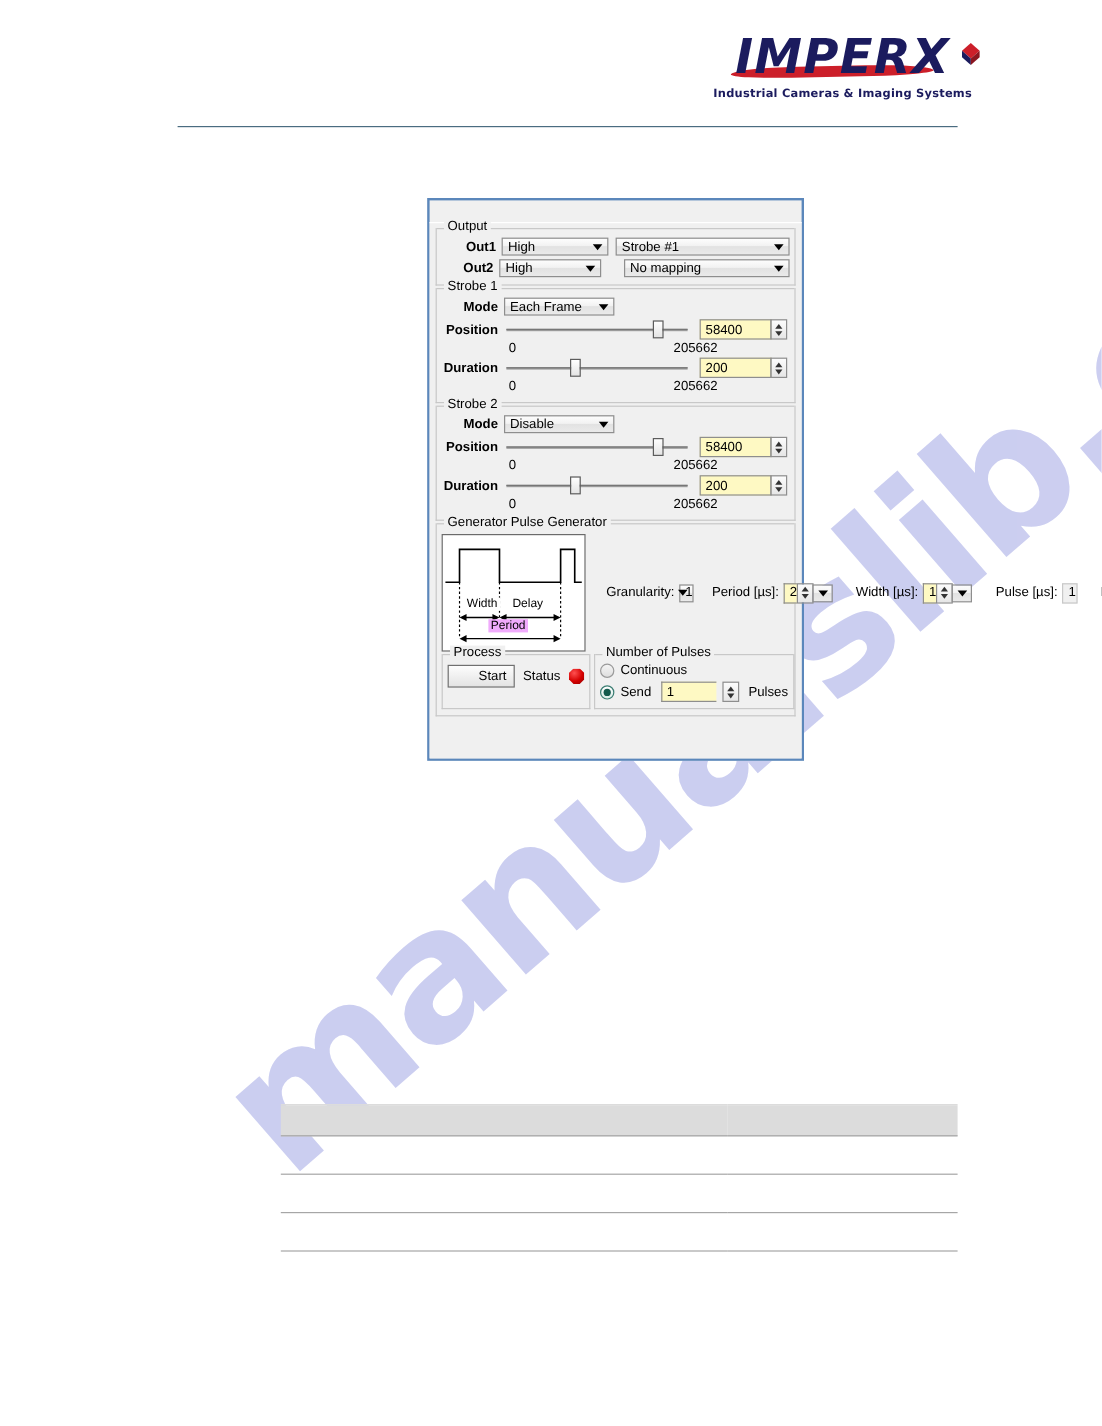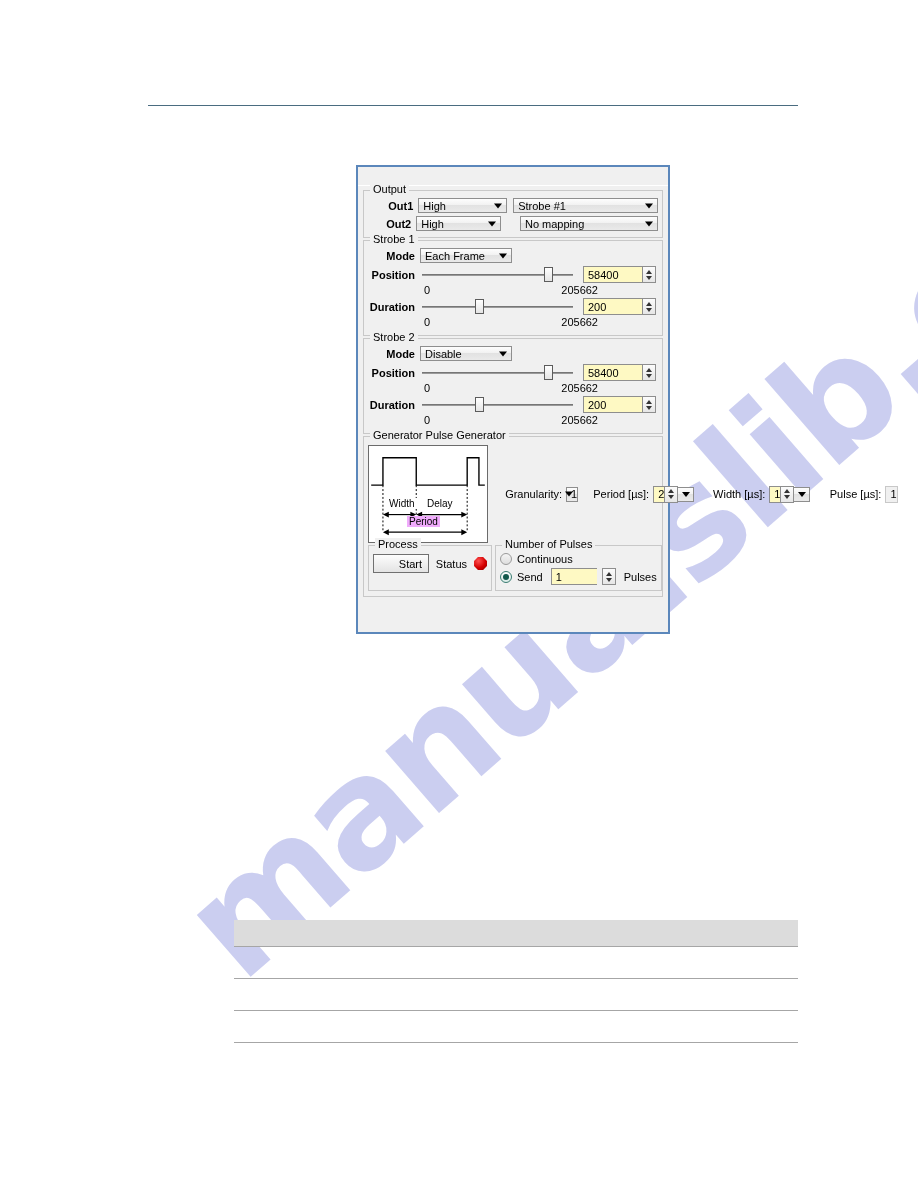--- a/index.html
+++ b/index.html
@@ -295,20 +295,32 @@
   }
 </style>
 </head>
 <body>
 
 <div id="watermark">
   <div class="wm-text" id="wm1">manualslib.com</div>
 </div>
 
 <div id="page-header">
+  <div id="logo-block">
+    <div id="logo-wordmark">
+      <span id="logo-swoosh"></span>
+      <span>IMPERX</span>
+      <svg id="logo-mark" viewBox="0 0 24 24">
+        <path d="M4 9 L12 2 L20 9 L12 16 Z" fill="#cc1f2a"></path>
+        <path d="M4 9 L12 16 L12 22 L4 15 Z" fill="#1b1b5e"></path>
+        <path d="M20 9 L12 16 L12 22 L20 15 Z" fill="#8b1620"></path>
+      </svg>
+    </div>
+    <div id="logo-tagline">Industrial Cameras &amp; Imaging Systems</div>
+  </div>
   <div id="header-rule"></div>
 </div>
 
 <div id="dialog">
 
 
   <div id="dialog-body">
 
     <div class="group">
       <div class="group-title">Output</div>

